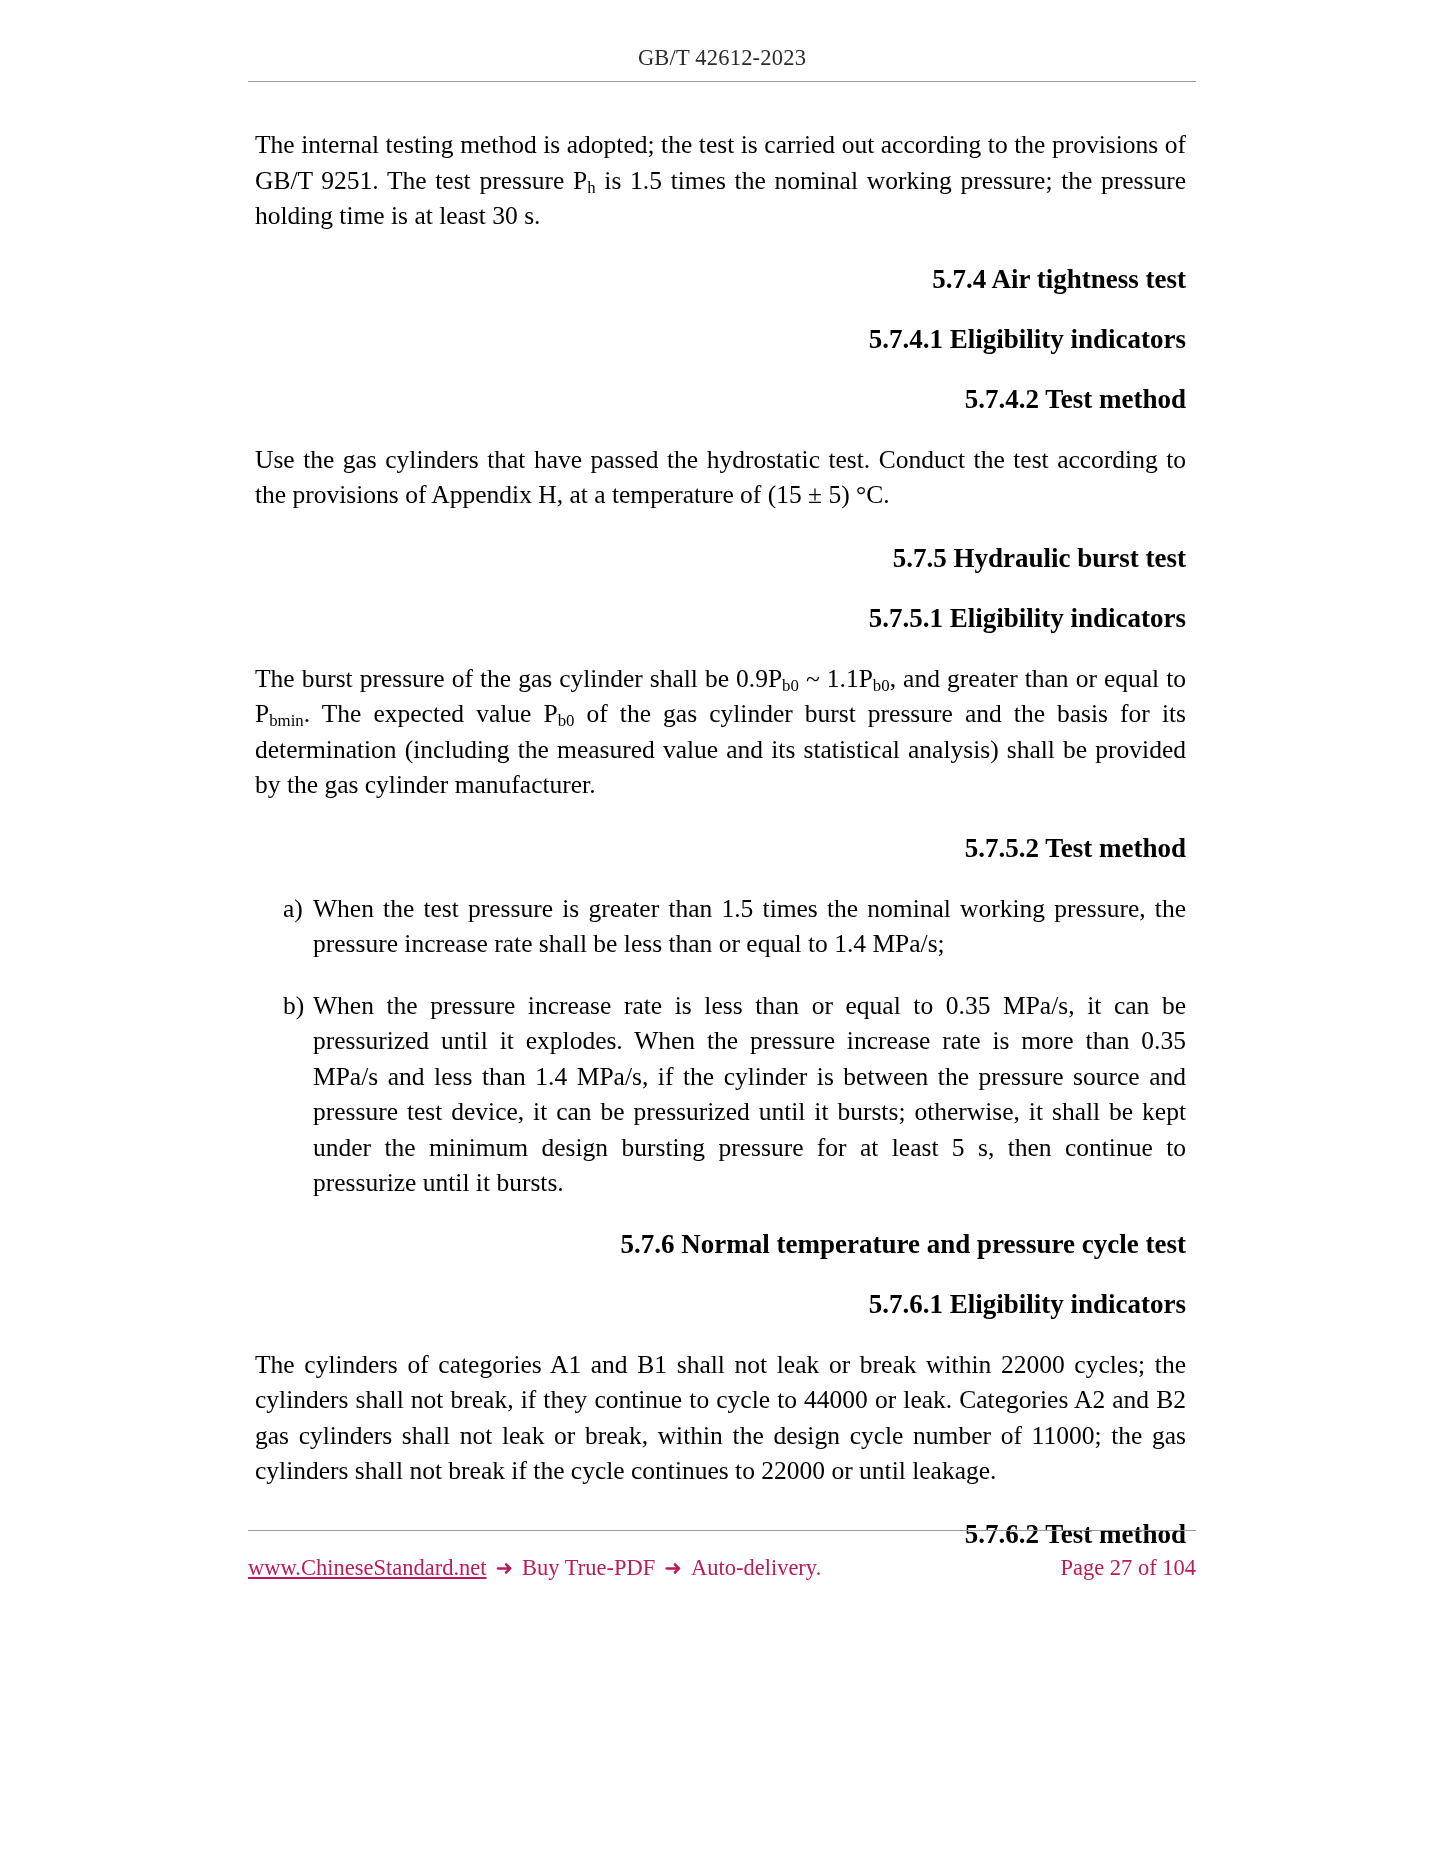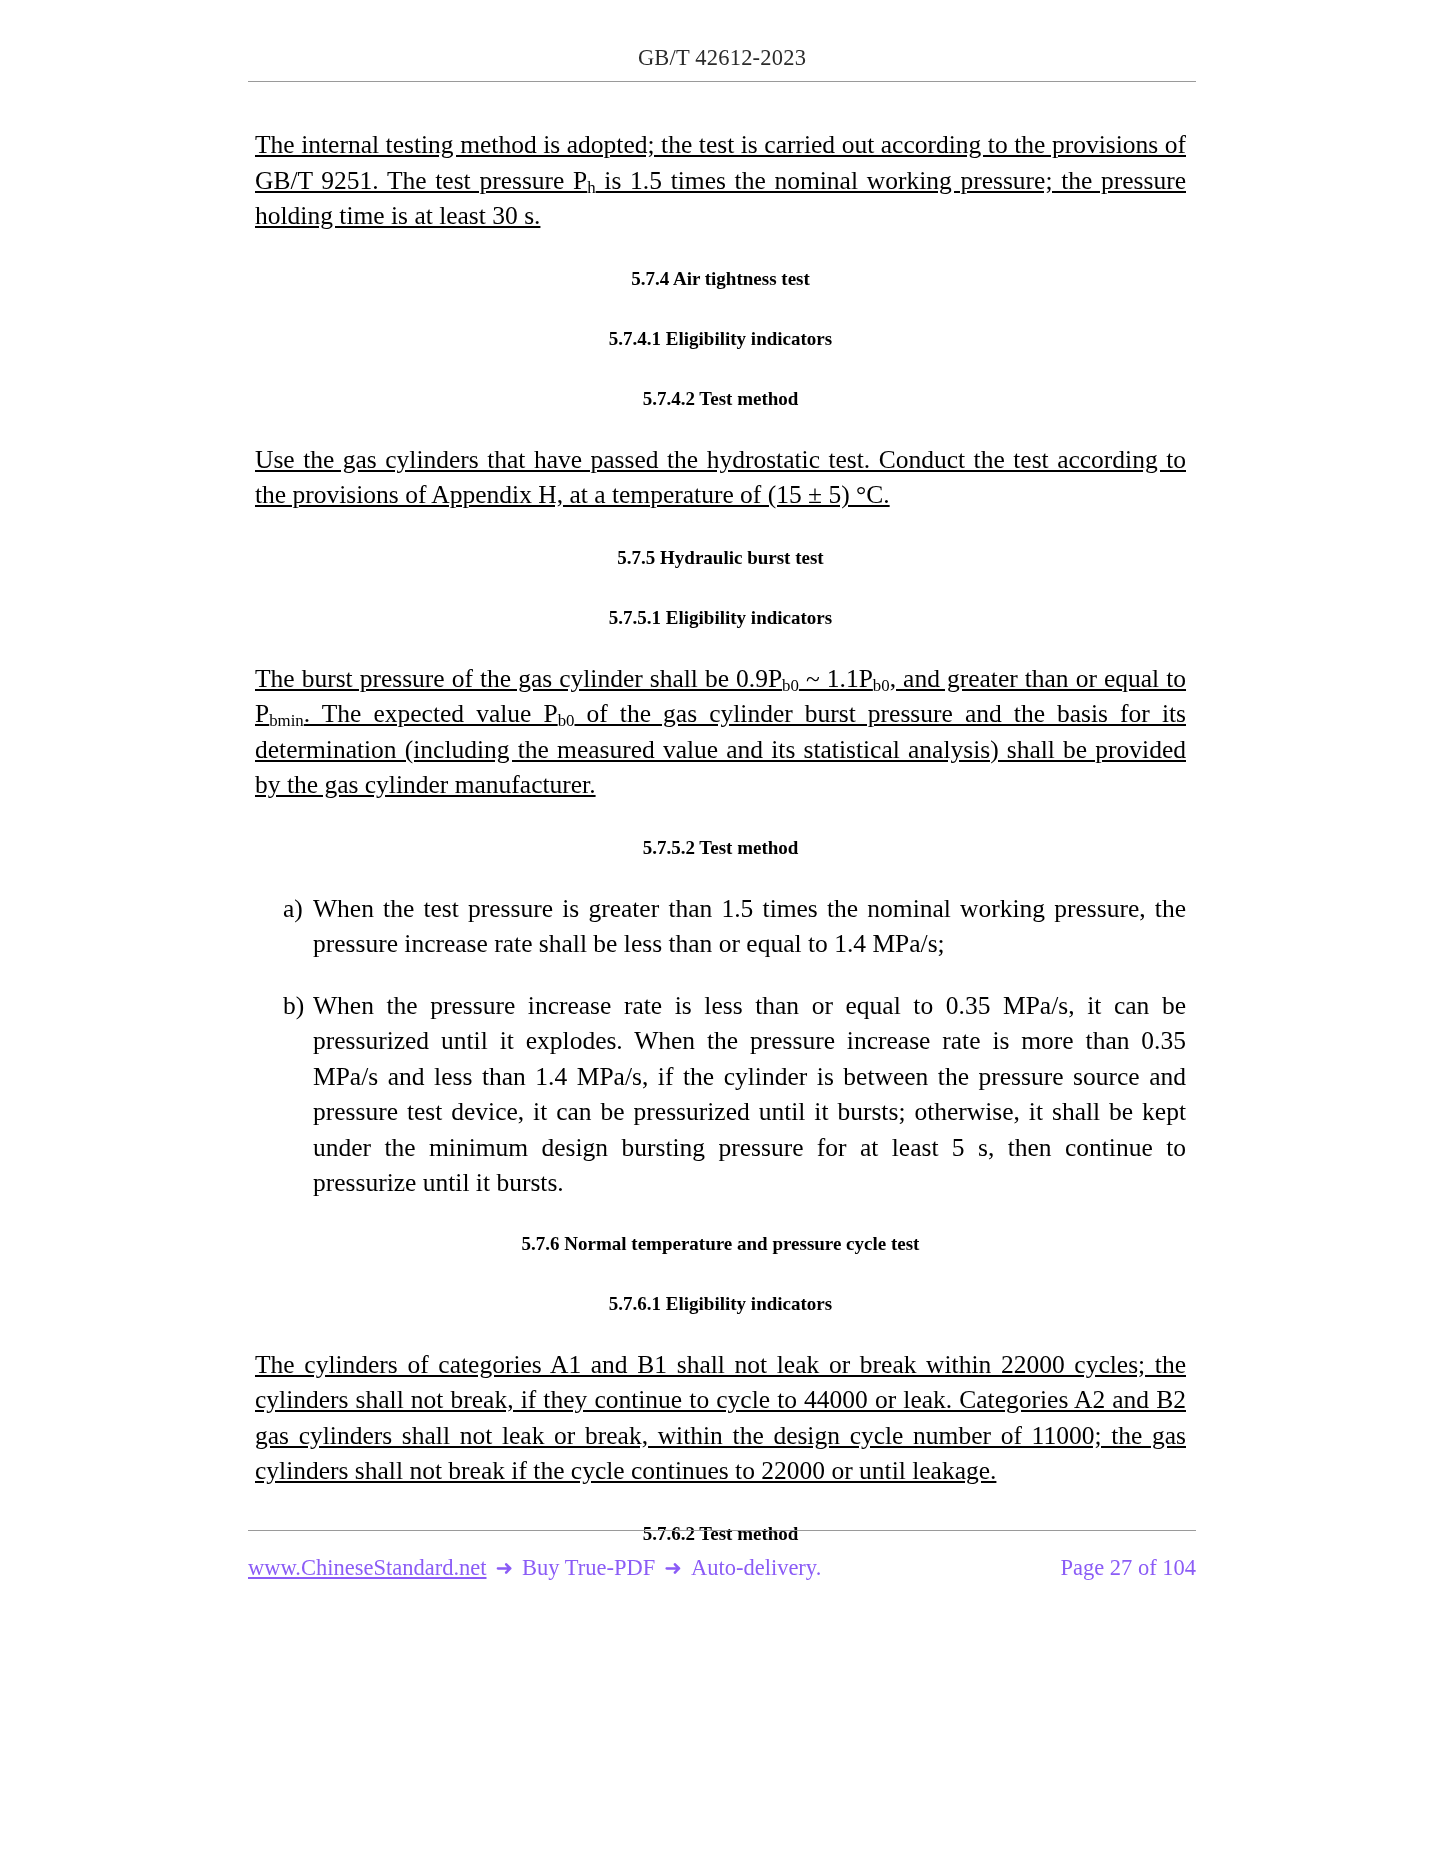--- a/index.html
+++ b/index.html
@@ -52,30 +52,29 @@
     width: 931px;
   }
 
   p.body-par {
     margin: 0 0 28px 0;
     font-size: 25.5px;
     line-height: 35.5px;
     text-align: justify;
     text-justify: inter-word;
     hyphens: none;
-    text-decoration: underline;
   }
   p.body-par:last-child { margin-bottom: 0; }
 
   h3.heading {
     margin: 8px 0 26px 0;
-    font-size: 19px;
+    font-size: 27px;
     line-height: 34px;
     font-weight: bold;
-    text-align: center;
+    text-align: right;
   }
 
   .tight-top { margin-top: 4px; }
 
   
   ol.alpha-list {
     list-style: none;
     margin: 0 0 26px 0;
     padding: 0;
   }
@@ -116,21 +115,21 @@
   }
   .page-footer {
     position: absolute;
     left: 248px;
     bottom: 58px;
     width: 948px;
     display: flex;
     align-items: baseline;
     justify-content: space-between;
     font-size: 22.5px;
-    color: #8b5cf6;
+    color: #be185d;
   }
   .footer-left {
     display: inline-flex;
     align-items: baseline;
     gap: 9px;
     white-space: nowrap;
   }
   .footer-left .site {
     text-decoration: underline;
   }

